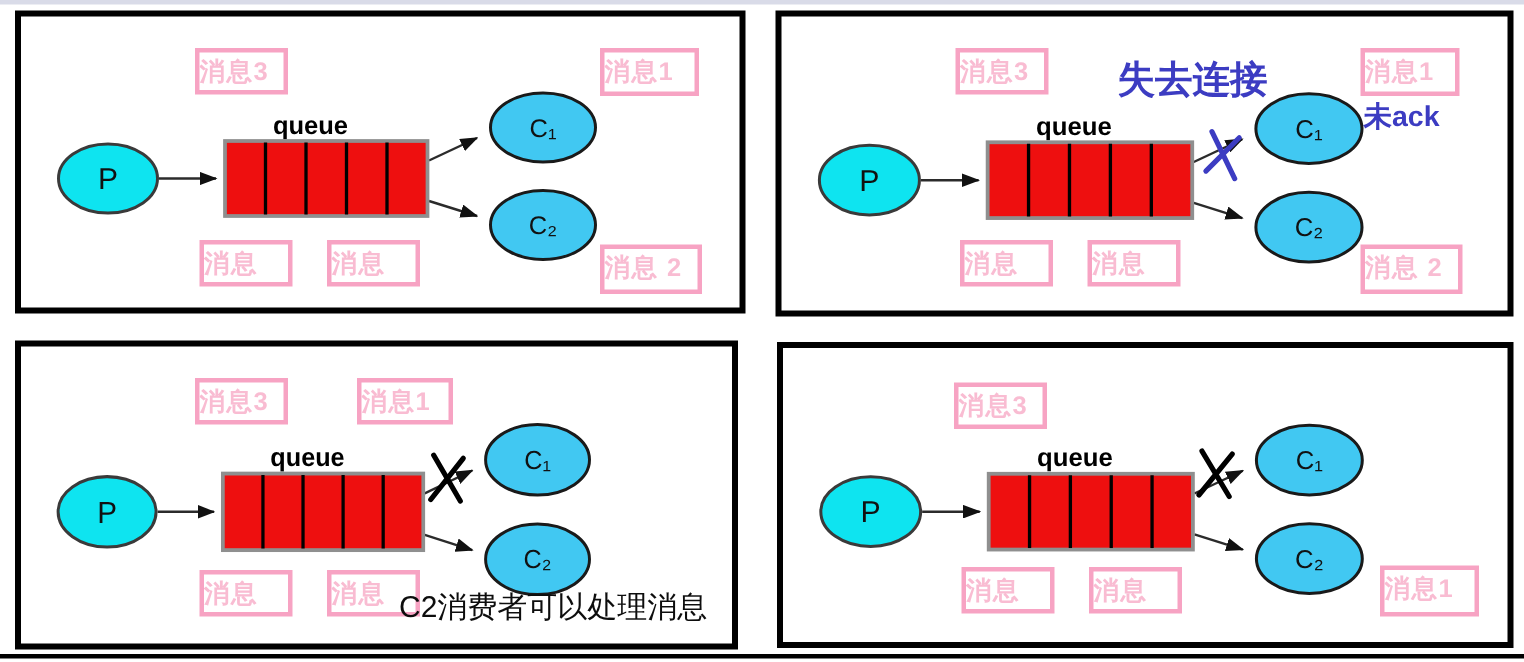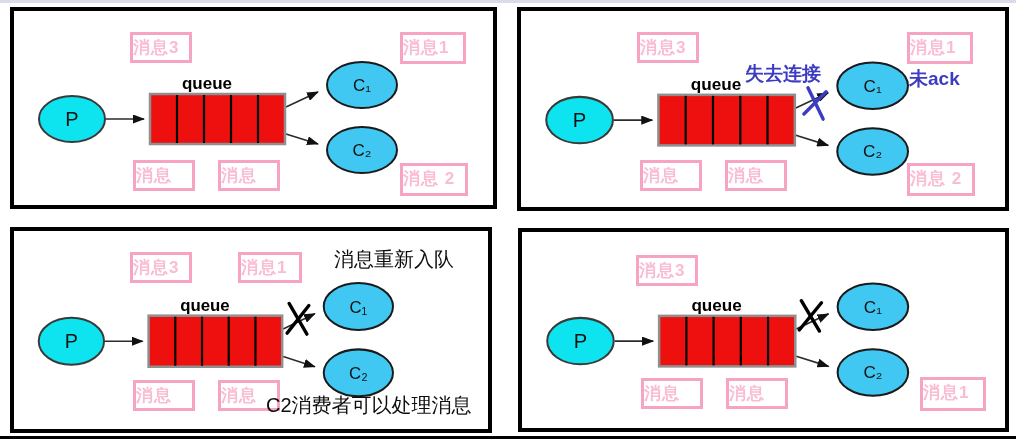--- a/index.html
+++ b/index.html
@@ -102,21 +102,21 @@
     <ellipse class="cnode" cx="348" cy="139" rx="35" ry="23"></ellipse>
     <text class="nlabel" x="348" y="145" text-anchor="middle">C₂</text>
     <line class="xmark xblue" x1="284" y1="76" x2="299" y2="107"></line>
     <line class="xmark xblue" x1="302" y1="80" x2="280" y2="102"></line>
   </svg>
   <div class="msg" style="left:116px;top:21px;width:62px;height:31px">消息3</div>
   <div class="msg" style="left:386px;top:21px;width:66px;height:32px">消息1</div>
   <div class="msg" style="left:119px;top:149px;width:62px;height:31px">消息</div>
   <div class="msg" style="left:204px;top:149px;width:62px;height:31px">消息</div>
   <div class="msg" style="left:386px;top:152px;width:68px;height:33px">消息 2</div>
-  <div class="note blue" style="left:224px;top:52px;font-size:19px">失去连接</div>
+  <div class="note blue" style="left:224px;top:28px;font-size:25px">失去连接</div>
   <div class="note blue" style="left:388px;top:57px;font-size:19px">未ack</div>
 </div>
 
 <div class="panel" style="left:10px;top:227px;width:482px;height:206px">
   <svg viewBox="0 0 479 194" preserveAspectRatio="none">
     <defs>
       <marker id="ah2" markerWidth="12" markerHeight="9" refX="11" refY="4.5" orient="auto" markerUnits="userSpaceOnUse">
         <path d="M0,0 L12,4.5 L0,9 Z" fill="#111"></path>
       </marker>
     </defs>
@@ -135,21 +135,20 @@
     <text class="nlabel" x="348" y="80" text-anchor="middle">C₁</text>
     <ellipse class="cnode" cx="348" cy="139" rx="35" ry="23"></ellipse>
     <text class="nlabel" x="348" y="145" text-anchor="middle">C₂</text>
     <line class="xmark xblack" x1="278" y1="71" x2="296" y2="101"></line>
     <line class="xmark xblack" x1="298" y1="73" x2="276" y2="100"></line>
   </svg>
   <div class="msg" style="left:116px;top:21px;width:62px;height:31px">消息3</div>
   <div class="msg" style="left:224px;top:21px;width:64px;height:31px">消息1</div>
   <div class="msg" style="left:119px;top:149px;width:62px;height:31px">消息</div>
   <div class="msg" style="left:204px;top:149px;width:62px;height:31px">消息</div>
-  <div class="note" style="left:320px;top:17px;font-size:20px">消息重新入队</div>
   <div class="note" style="left:252px;top:163px;font-size:20px">C2消费者可以处理消息</div>
 </div>
 
 <div class="panel" style="left:518px;top:228px;width:491px;height:204px">
   <svg viewBox="0 0 479 194" preserveAspectRatio="none">
     <defs>
       <marker id="ah3" markerWidth="12" markerHeight="9" refX="11" refY="4.5" orient="auto" markerUnits="userSpaceOnUse">
         <path d="M0,0 L12,4.5 L0,9 Z" fill="#111"></path>
       </marker>
     </defs>

